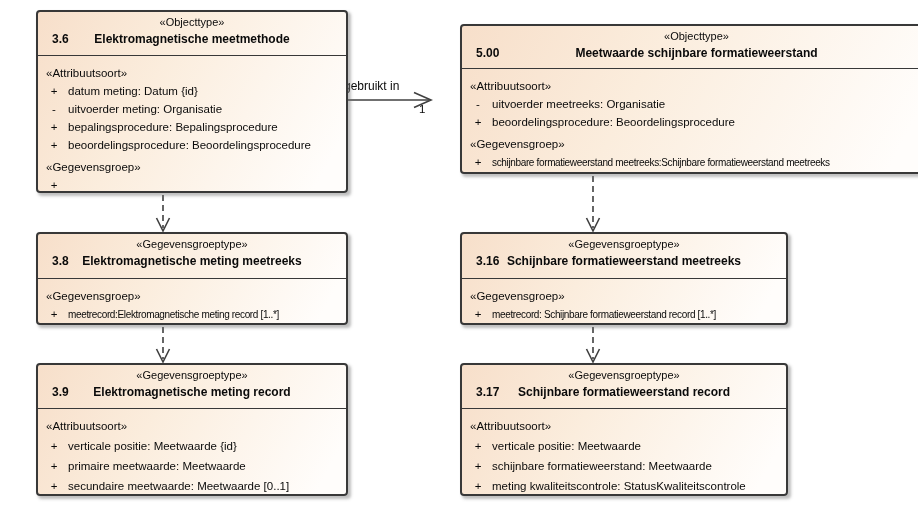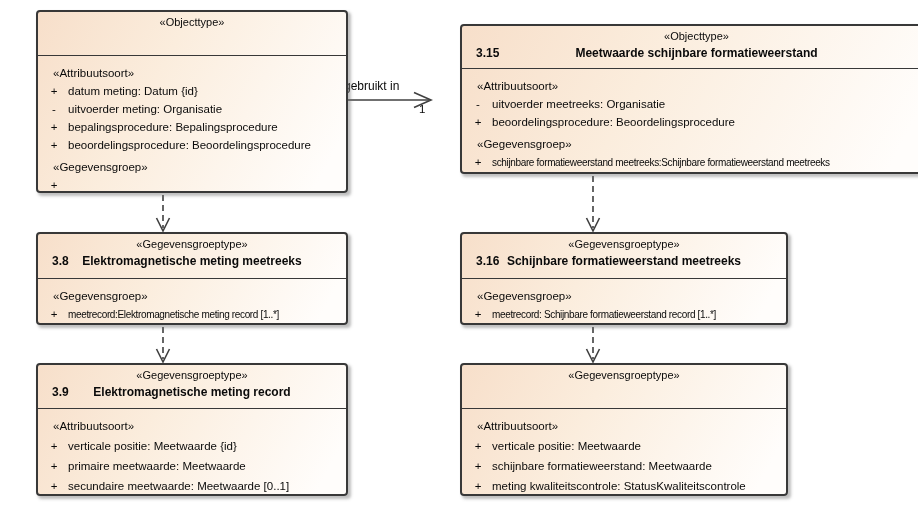--- a/index.html
+++ b/index.html
@@ -12,21 +12,21 @@
     background:linear-gradient(118deg, #f7dfca 0%, #fbeddd 38%, #fffdfb 92%);
     border:2px solid #383838; border-radius:4px;
     box-shadow:2.5px 2.5px 3px rgba(110,110,110,0.45);
     margin-left:28px;
   }
   .hdr { position:relative; box-sizing:border-box; border-bottom:1.5px solid #383838; }
   .stereotype { text-align:center; font-size:11px; padding-top:4px; line-height:13px; }
   .titlerow { position:relative; text-align:center; font-weight:bold; font-size:12px; margin-top:3px; line-height:15px; }
   .num { position:absolute; left:14px; top:0; font-weight:bold; }
   .bdy { padding-top:6px; font-size:11.5px; }
-  .sec { padding-left:15px; height:18px; line-height:18px; margin-top:2px; white-space:nowrap; }
+  .sec { padding-left:8px; height:18px; line-height:18px; margin-top:2px; white-space:nowrap; }
   .attr { position:relative; padding-left:30px; height:18px; line-height:18px; white-space:nowrap; }
   .pfx { position:absolute; left:9px; width:14px; text-align:center; }
   .cond .txt { font-size:10px; letter-spacing:-0.35px;text-align:right; }
   .overlay { position:absolute; left:0; top:0; width:918px; height:509px; pointer-events:none; }
   .conn-label { position:absolute; left:344px; top:79px; font-size:12px; white-space:nowrap; }
   .conn-mult  { position:absolute; left:419px; top:103px; font-size:11.5px; }
 </style>
 </head>
 <body>
 
@@ -54,37 +54,41 @@
       <polyline points="586.5,349 593,362 599.5,349"></polyline>
     </g>
   </svg>
 
   <div class="conn-label">gebruikt in</div>
   <div class="conn-mult">1</div>
 
   <div class="uml-box" style="left:8px; top:10px; width:312px; height:183px;">
     <div class="hdr" style="height:44px;">
       <div class="stereotype">«Objecttype»</div>
+      <div class="titlerow">
+        <span class="num">3.6</span>
+        <span class="title">Elektromagnetische meetmethode</span>
+      </div>
     </div>
     <div class="bdy">
       <div class="sec">«Attribuutsoort»</div>
       <div class="attr"><span class="pfx">+</span><span class="txt">datum meting: Datum {id}</span></div>
       <div class="attr"><span class="pfx">-</span><span class="txt">uitvoerder meting: Organisatie</span></div>
       <div class="attr"><span class="pfx">+</span><span class="txt">bepalingsprocedure: Bepalingsprocedure</span></div>
       <div class="attr"><span class="pfx">+</span><span class="txt">beoordelingsprocedure: Beoordelingsprocedure</span></div>
       <div class="sec" style="margin-top:4px;">«Gegevensgroep»</div>
       <div class="attr"><span class="pfx">+</span></div>
     </div>
   </div>
 
   <div class="uml-box" style="left:432px; top:24px; width:473px; height:150px;">
     <div class="hdr" style="height:43px;">
       <div class="stereotype">«Objecttype»</div>
       <div class="titlerow">
-        <span class="num">3.15</span>
+        <span class="num">5.00</span>
         <span class="title">Meetwaarde schijnbare formatieweerstand</span>
       </div>
     </div>
     <div class="bdy">
       <div class="sec">«Attribuutsoort»</div>
       <div class="attr"><span class="pfx">-</span><span class="txt">uitvoerder meetreeks: Organisatie</span></div>
       <div class="attr"><span class="pfx">+</span><span class="txt">beoordelingsprocedure: Beoordelingsprocedure</span></div>
       <div class="sec" style="margin-top:4px;">«Gegevensgroep»</div>
       <div class="attr cond"><span class="pfx">+</span><span class="txt">schijnbare formatieweerstand meetreeks:Schijnbare formatieweerstand meetreeks</span></div>
     </div>
@@ -130,20 +134,24 @@
       <div class="sec">«Attribuutsoort»</div>
       <div class="attr" style="margin-top:2px;"><span class="pfx">+</span><span class="txt">verticale positie: Meetwaarde {id}</span></div>
       <div class="attr" style="margin-top:2px;"><span class="pfx">+</span><span class="txt">primaire meetwaarde: Meetwaarde</span></div>
       <div class="attr" style="margin-top:2px;"><span class="pfx">+</span><span class="txt">secundaire meetwaarde: Meetwaarde [0..1]</span></div>
     </div>
   </div>
 
   <div class="uml-box" style="left:432px; top:363px; width:328px; height:133px;">
     <div class="hdr" style="height:44px;">
       <div class="stereotype">«Gegevensgroeptype»</div>
+      <div class="titlerow">
+        <span class="num">3.17</span>
+        <span class="title">Schijnbare formatieweerstand record</span>
+      </div>
     </div>
     <div class="bdy">
       <div class="sec">«Attribuutsoort»</div>
       <div class="attr" style="margin-top:2px;"><span class="pfx">+</span><span class="txt">verticale positie: Meetwaarde</span></div>
       <div class="attr" style="margin-top:2px;"><span class="pfx">+</span><span class="txt">schijnbare formatieweerstand: Meetwaarde</span></div>
       <div class="attr" style="margin-top:2px;"><span class="pfx">+</span><span class="txt">meting kwaliteitscontrole: StatusKwaliteitscontrole</span></div>
     </div>
   </div>
 
 </div>

